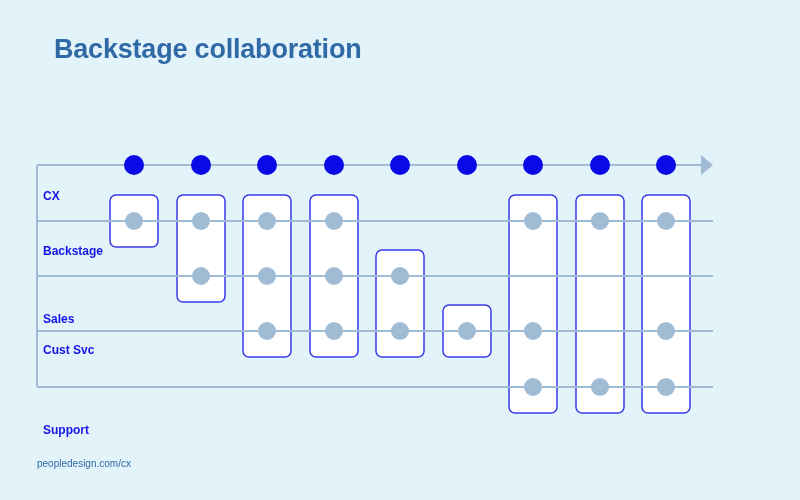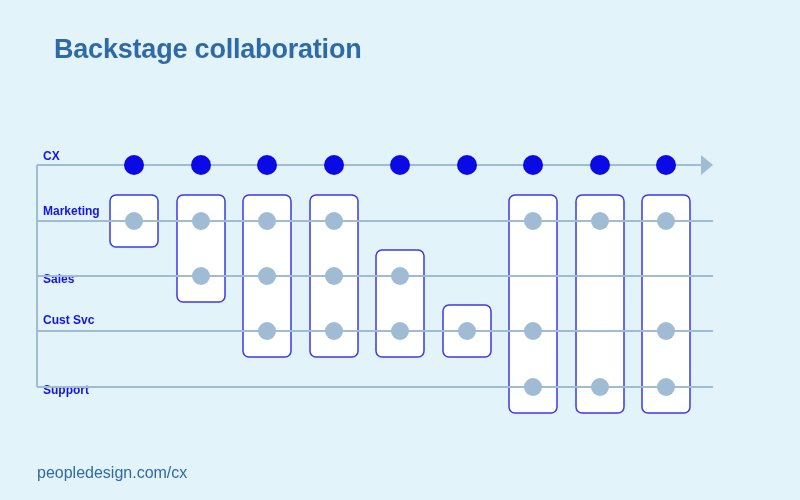--- a/index.html
+++ b/index.html
@@ -1,30 +1,30 @@
 <!DOCTYPE html>
 <html><head>
 <meta charset="utf-8">
 <style>
   html, body { margin:0; padding:0; }
   body { width:800px; height:500px; background:#e3f3fa; position:relative; overflow:hidden; font-family:"Liberation Sans", sans-serif; }
   .title { position:absolute; left:38px; top:34px; font-size:27px; font-weight:bold; color:#2f6aa6; letter-spacing:-0.2px;margin-left:16px; }
-  .footer { position:absolute; left:37px; top:458px; font-size:16px; color:#2f6aa6;margin-top:6px; }
-  .lane-label { position:absolute; left:43px; font-size:12px; font-weight:bold; color:#1414e6; }
+  .footer { position:absolute; left:37px; top:458px; font-size:10px; color:#2f6aa6; }
+  .lane-label { position:absolute; left:43px; font-size:12px; font-weight:bold; color:#1414e6;margin-top:40px; }
   svg.diagram { position:absolute; left:0; top:0; }
 </style>
 </head>
 <body>
 
 <div class="title">Backstage collaboration</div>
 
 <div class="lane-label" style="top:149px">CX</div>
-<div class="lane-label" style="top:204px">Marketing</div>
+<div class="lane-label" style="top:204px">Backstage</div>
 <div class="lane-label" style="top:272px">Sales</div>
-<div class="lane-label" style="top:313px">Cust Svc</div>
+<div class="lane-label" style="top:303px">Cust Svc</div>
 <div class="lane-label" style="top:383px">Support</div>
 
 <svg class="diagram" width="800" height="500">
   <g id="lines">
       <line x1="37" y1="165" x2="37" y2="387" stroke="#a0bcd4" stroke-width="2"></line>
       <line x1="37" y1="165" x2="703" y2="165" stroke="#a0bcd4" stroke-width="2"></line>
       <polygon points="701,155 713,165 701,175" fill="#a0bcd4"></polygon>
       <line x1="37" y1="221" x2="713" y2="221" stroke="#a0bcd4" stroke-width="2"></line>
       <line x1="37" y1="276" x2="713" y2="276" stroke="#a0bcd4" stroke-width="2"></line>
       <line x1="37" y1="331" x2="713" y2="331" stroke="#a0bcd4" stroke-width="2"></line>

